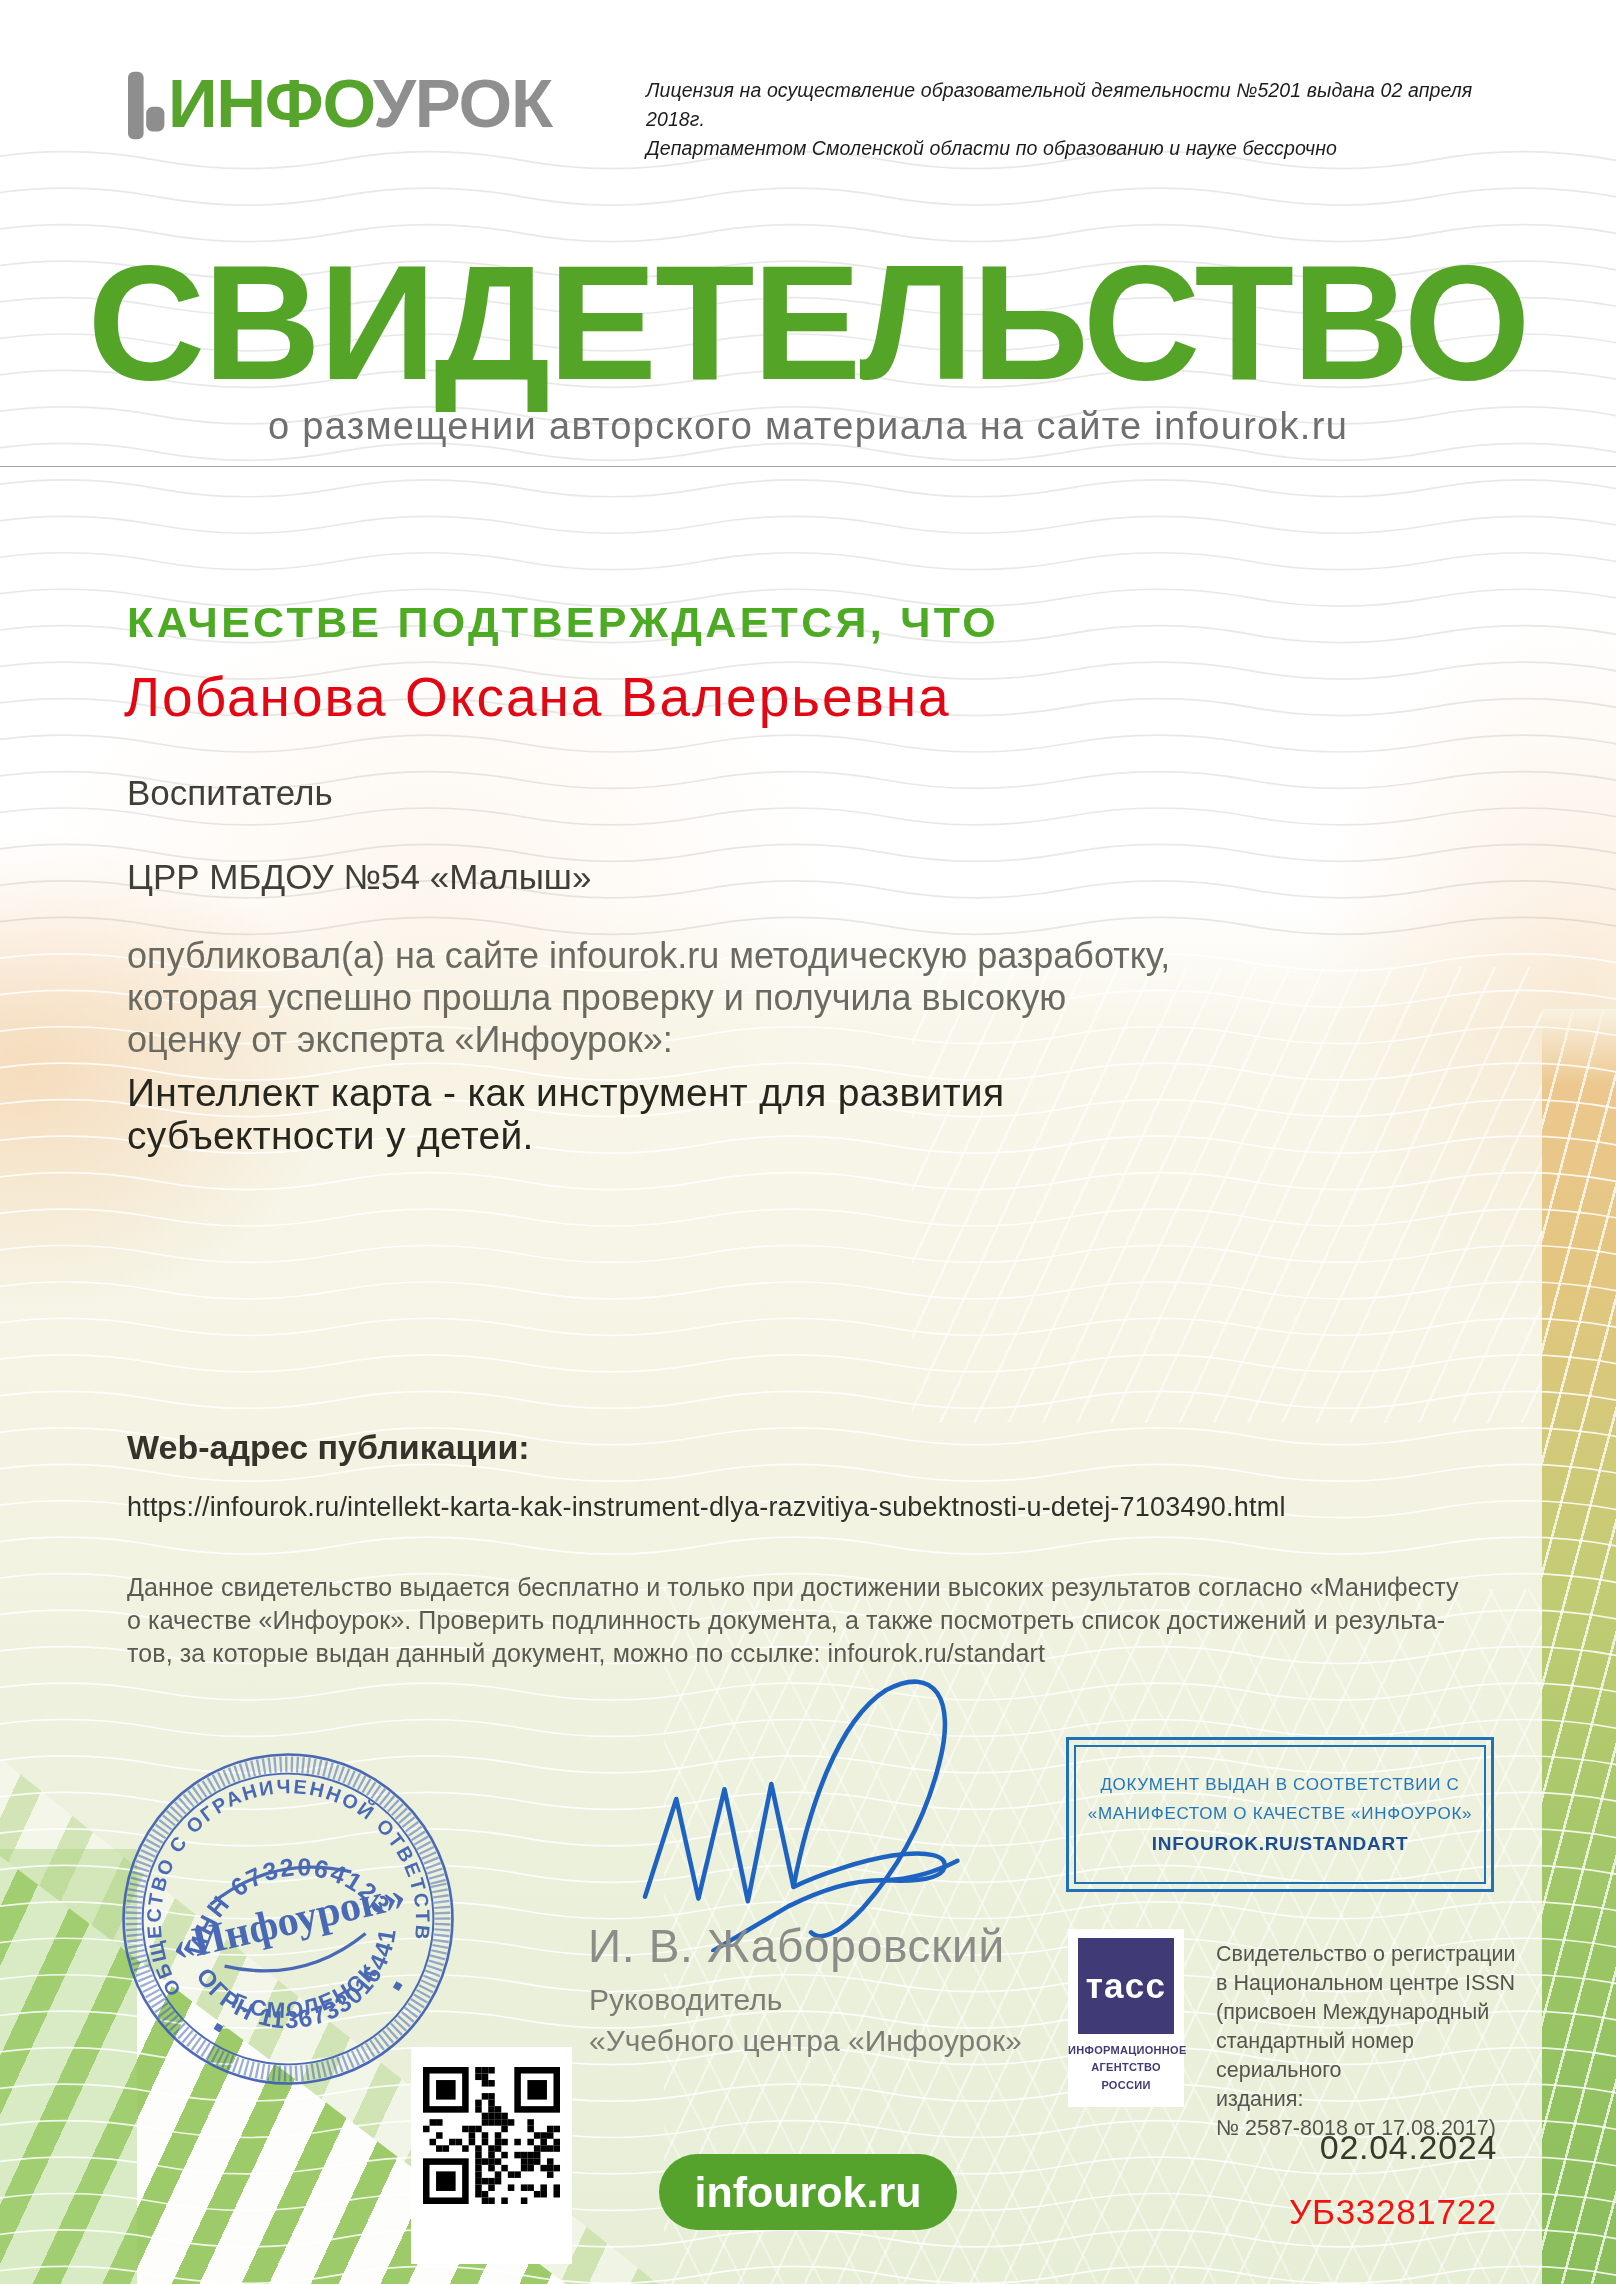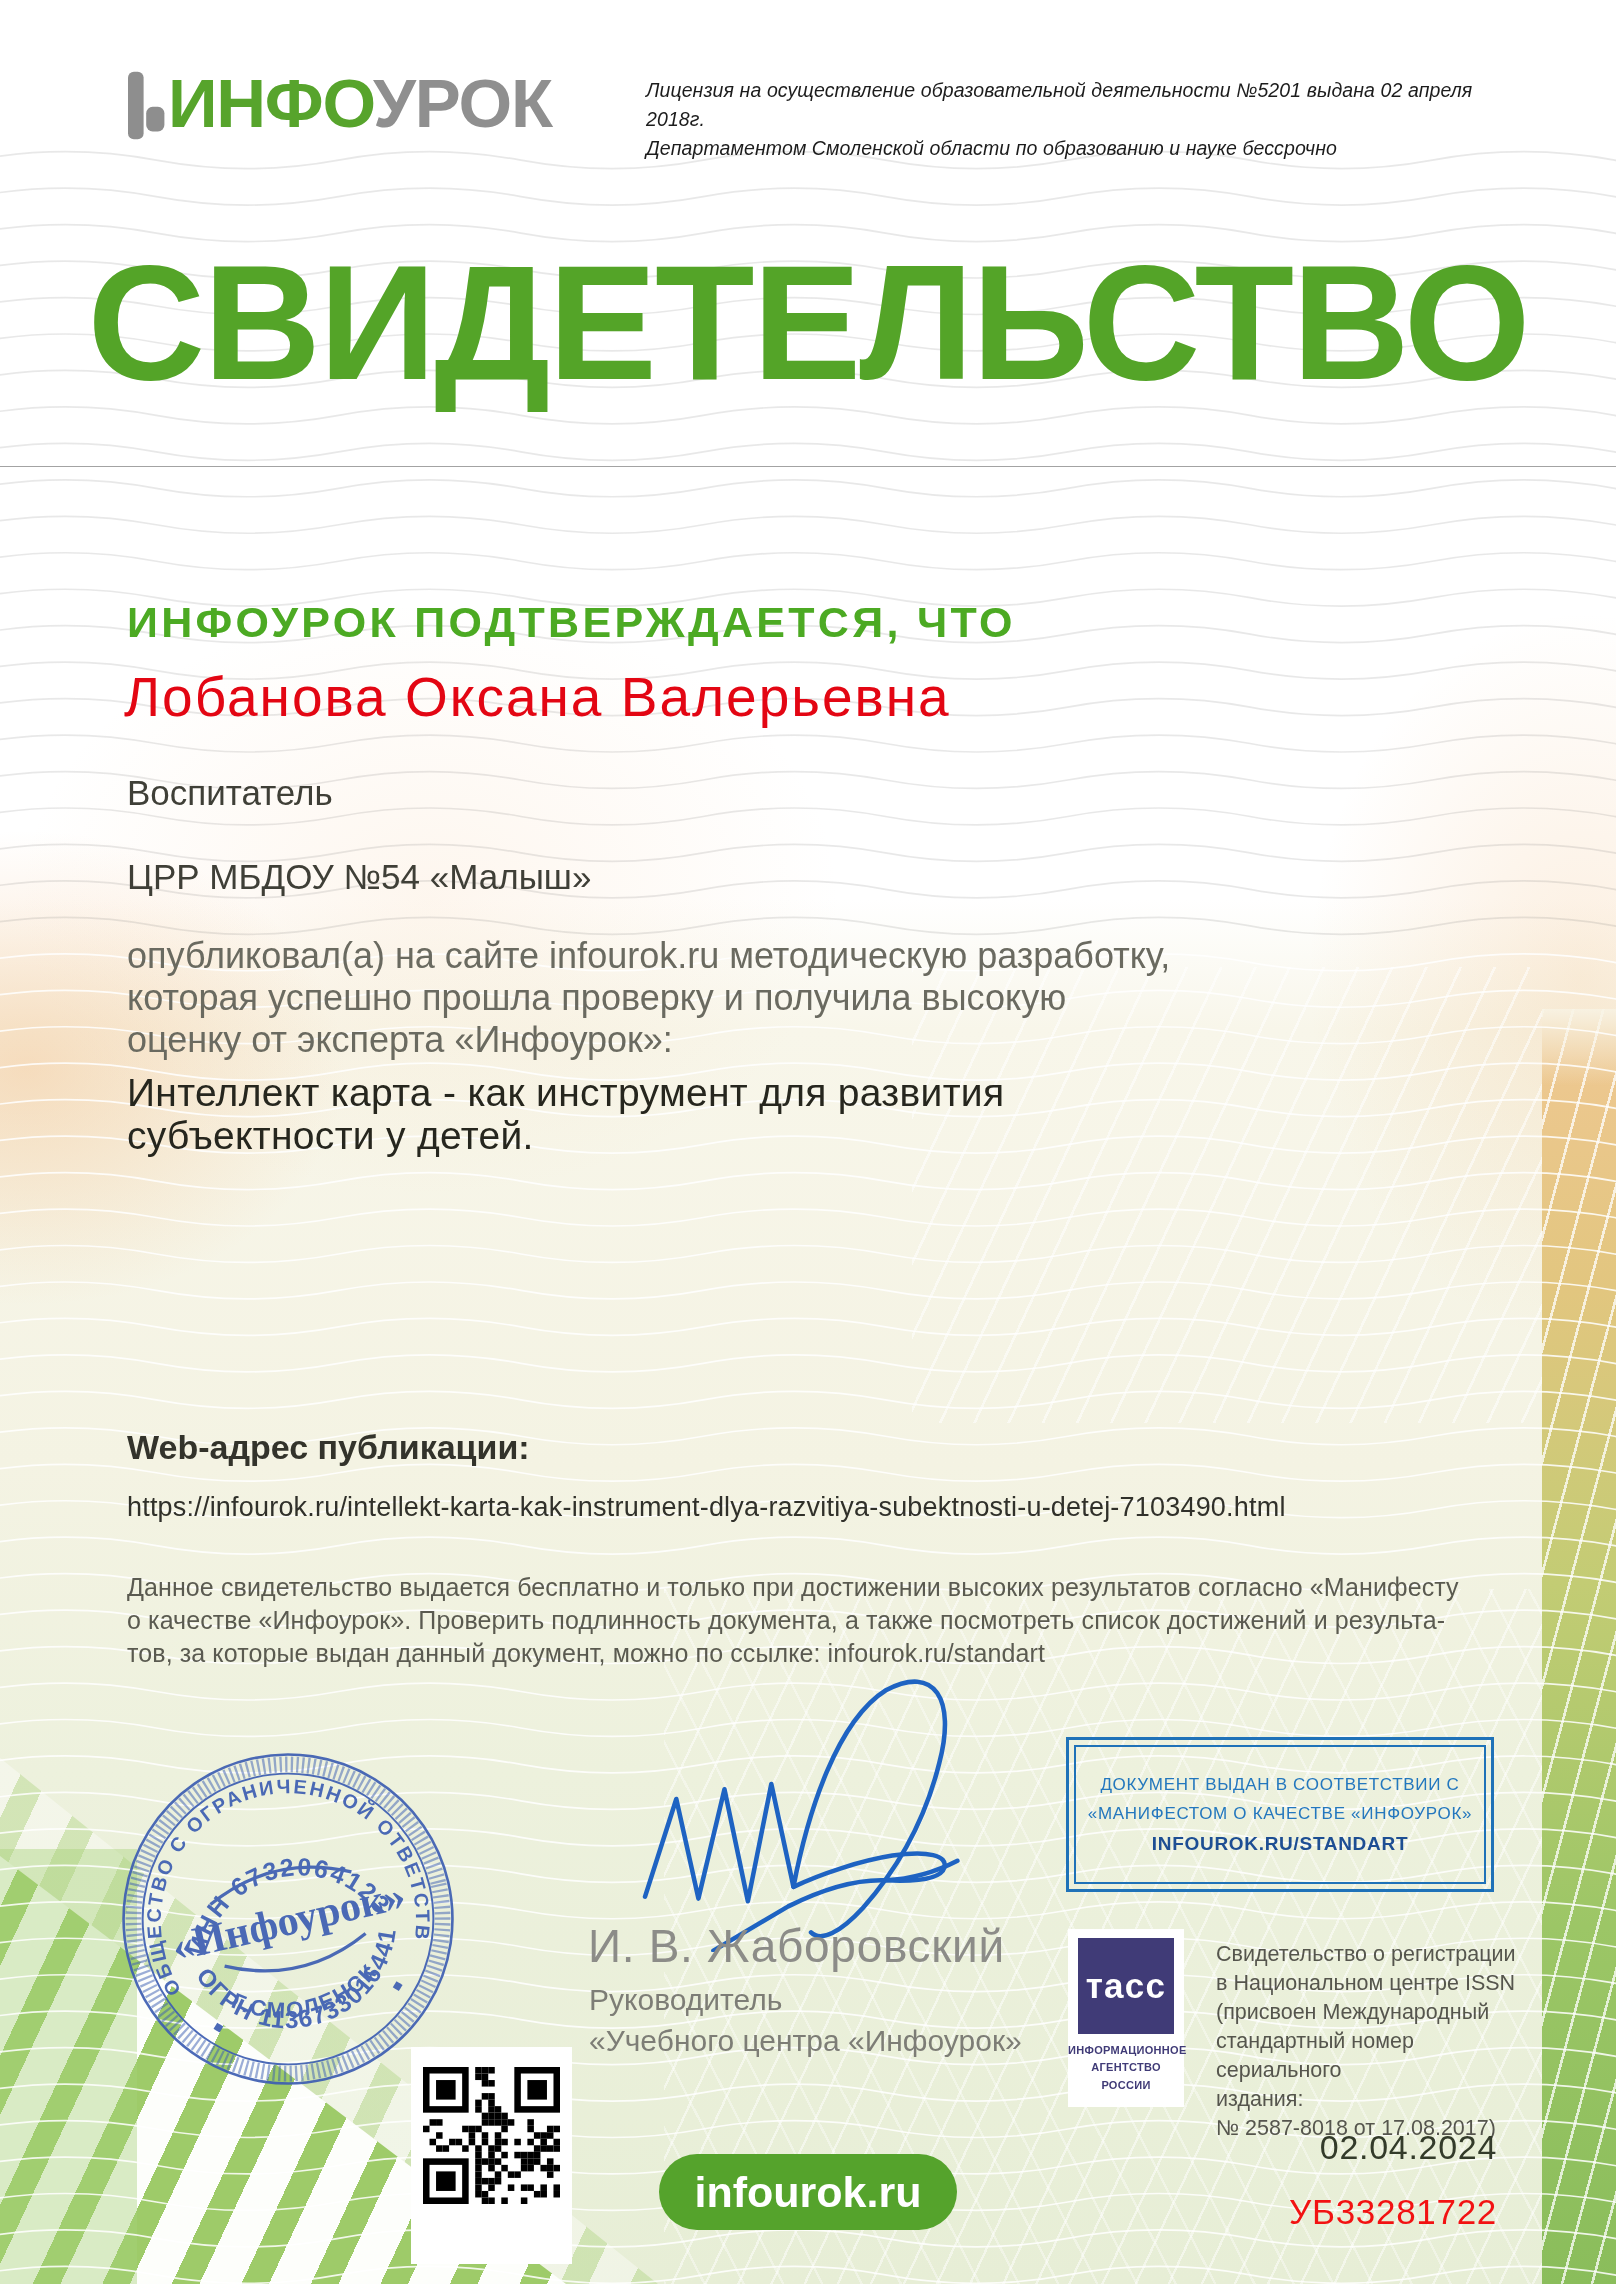--- a/index.html
+++ b/index.html
@@ -151,23 +151,24 @@
     <rect x="0" y="4" width="24" height="104" rx="9" fill="#8e8e8e"></rect>
     <rect x="28" y="58" width="28" height="38" rx="10" fill="#8e8e8e"></rect>
   </svg>
   <div class="abs logo-text"><span class="logo-green">ИНФО</span><span class="logo-gray">УРОК</span></div>
   <div class="abs license">
     <div>Лицензия на осуществление образовательной деятельности №5201 выдана 02 апреля 2018г.</div>
     <div>Департаментом Смоленской области по образованию и науке бессрочно</div>
   </div>
 
   <div class="abs title">СВИДЕТЕЛЬСТВО</div>
+  <div class="abs subtitle">о размещении авторского материала на сайте infourok.ru</div>
   <div class="abs divider"></div>
 
-  <div class="abs statement">ИНФОУРОК ПОДТВЕРЖДАЕТСЯ, ЧТО</div>
+  <div class="abs statement">КАЧЕСТВЕ ПОДТВЕРЖДАЕТСЯ, ЧТО</div>
   <div class="abs rec-name">Лобанова Оксана Валерьевна</div>
   <div class="abs rec-pos">Воспитатель</div>
   <div class="abs rec-org">ЦРР МБДОУ №54 «Малыш»</div>
 
   <div class="abs pub-desc">
     <div>опубликовал(а) на сайте infourok.ru методическую разработку,</div>
     <div>которая успешно прошла проверку и получила высокую</div>
     <div>оценку от эксперта «Инфоурок»:</div>
   </div>
   <div class="abs work-title">

